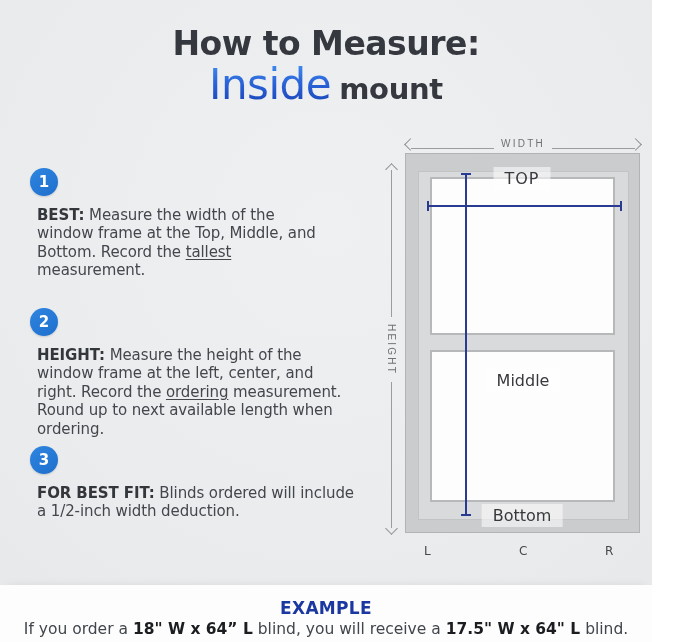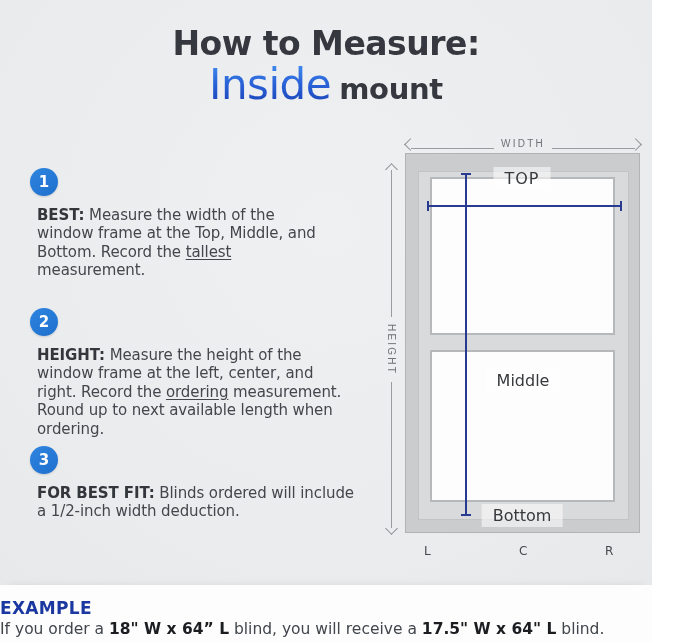--- a/index.html
+++ b/index.html
@@ -67,21 +67,21 @@
   .gline-v{flex:1;width:1px;background:#9a9c9f;}
   .guide-text{font-size:10px;letter-spacing:2.2px;color:#6e7276;padding:0 7px;font-family:"Liberation Sans",sans-serif;}
   .guide-text-v{writing-mode:vertical-rl;letter-spacing:2.2px;font-size:10px;color:#6e7276;padding:7px 0;font-family:"Liberation Sans",sans-serif;}
   .chev{width:8px;height:8px;border-left:1.5px solid #8d9093;border-bottom:1.5px solid #8d9093;flex:none;}
   .chev-left{transform:rotate(45deg);margin-right:-4px;}
   .chev-right{transform:rotate(225deg);margin-left:-4px;}
   .chev-up{transform:rotate(135deg);margin-bottom:-4px;}
   .chev-down{transform:rotate(-45deg);margin-top:-4px;}
   
   .example{position:absolute;left:0;bottom:0;width:100%;height:57px;background:#fdfdfe;
-    box-shadow:0 -6px 10px -8px rgba(0,0,0,0.10);text-align:left;}
+    box-shadow:0 -6px 10px -8px rgba(0,0,0,0.10);text-align:center;}
   .example-heading{position:absolute;top:13px;left:0;width:100%;
     font-size:17px;font-weight:700;color:#1b37a0;letter-spacing:0.3px;}
   .example-line{position:absolute;top:35px;left:0;width:100%;font-size:15.5px;color:#41464c;}
   .example-line b{font-weight:700;color:#1b1d20;}
 </style>
 </head>
 <body>
 
 <div class="page">
 

